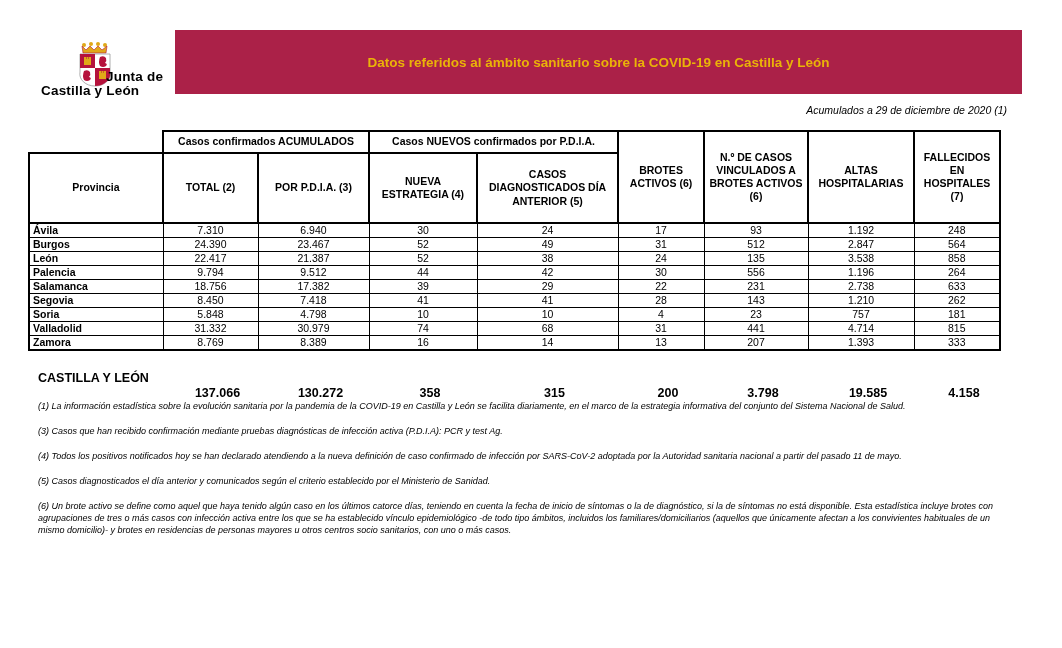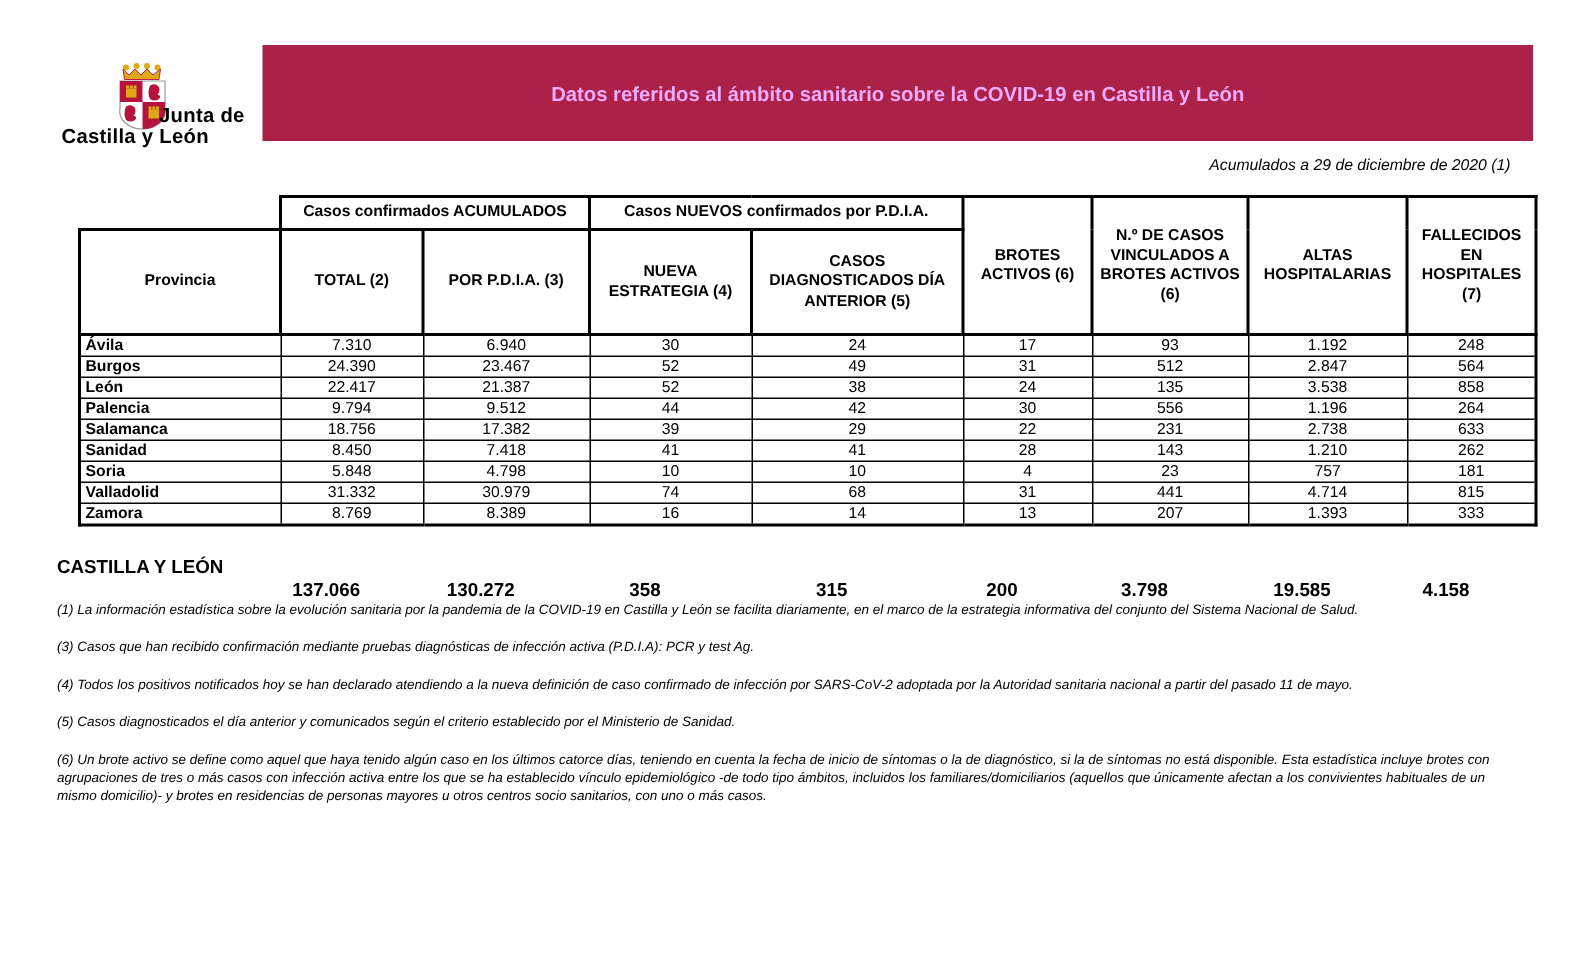--- a/index.html
+++ b/index.html
@@ -13,30 +13,30 @@
   .logo { position:absolute; left:36px; top:38px; width:140px; height:62px; }
   .logo svg { position:absolute; left:40px; top:4px; }
   .logo-line1 { position:absolute; left:70px; top:31px; font-size:13.5px; font-weight:bold; letter-spacing:0.2px; }
   .logo-line2 { position:absolute; left:5px; top:45px; font-size:13.5px; font-weight:bold; letter-spacing:0.2px; }
 
   
   .banner {
     position:absolute; left:175px; top:30px; width:847px; height:64px;
     display:flex; align-items:center; justify-content:center;
   }
-  .banner-title { color:#f0abfc; font-weight:bold; font-size:13.5px; }
+  .banner-title { color:#eab308; font-weight:bold; font-size:13.5px; }
 
   
   .date-note {
     position:absolute; right:55px; top:104px;
     font-style:italic; font-size:10.5px;
   }
 
   
-  .tbl-wrap { position:absolute; left:52px; top:130px; }
+  .tbl-wrap { position:absolute; left:28px; top:130px; }
   table { border-collapse:collapse; table-layout:fixed; width:971px; }
   col.c0{width:134px} col.c1{width:95px} col.c2{width:111px} col.c3{width:108px}
   col.c4{width:141px} col.c5{width:86px} col.c6{width:104px} col.c7{width:106px} col.c8{width:86px}
   th, td { box-sizing:border-box; padding:0 2px; }
   th {
     border:2px solid #000; font-weight:bold; font-size:10.5px;
     text-align:center; vertical-align:middle; line-height:1.25;
   }
   .r1 th { height:22px; }
   .r2 th { height:70px; }
@@ -185,21 +185,21 @@
             <td>18.756</td>
             <td>17.382</td>
             <td>39</td>
             <td>29</td>
             <td>22</td>
             <td>231</td>
             <td>2.738</td>
             <td class="col-last">633</td>
           </tr>
           <tr>
-            <td class="prov">Sanidad</td>
+            <td class="prov">Segovia</td>
             <td>8.450</td>
             <td>7.418</td>
             <td>41</td>
             <td>41</td>
             <td>28</td>
             <td>143</td>
             <td>1.210</td>
             <td class="col-last">262</td>
           </tr>
           <tr>

